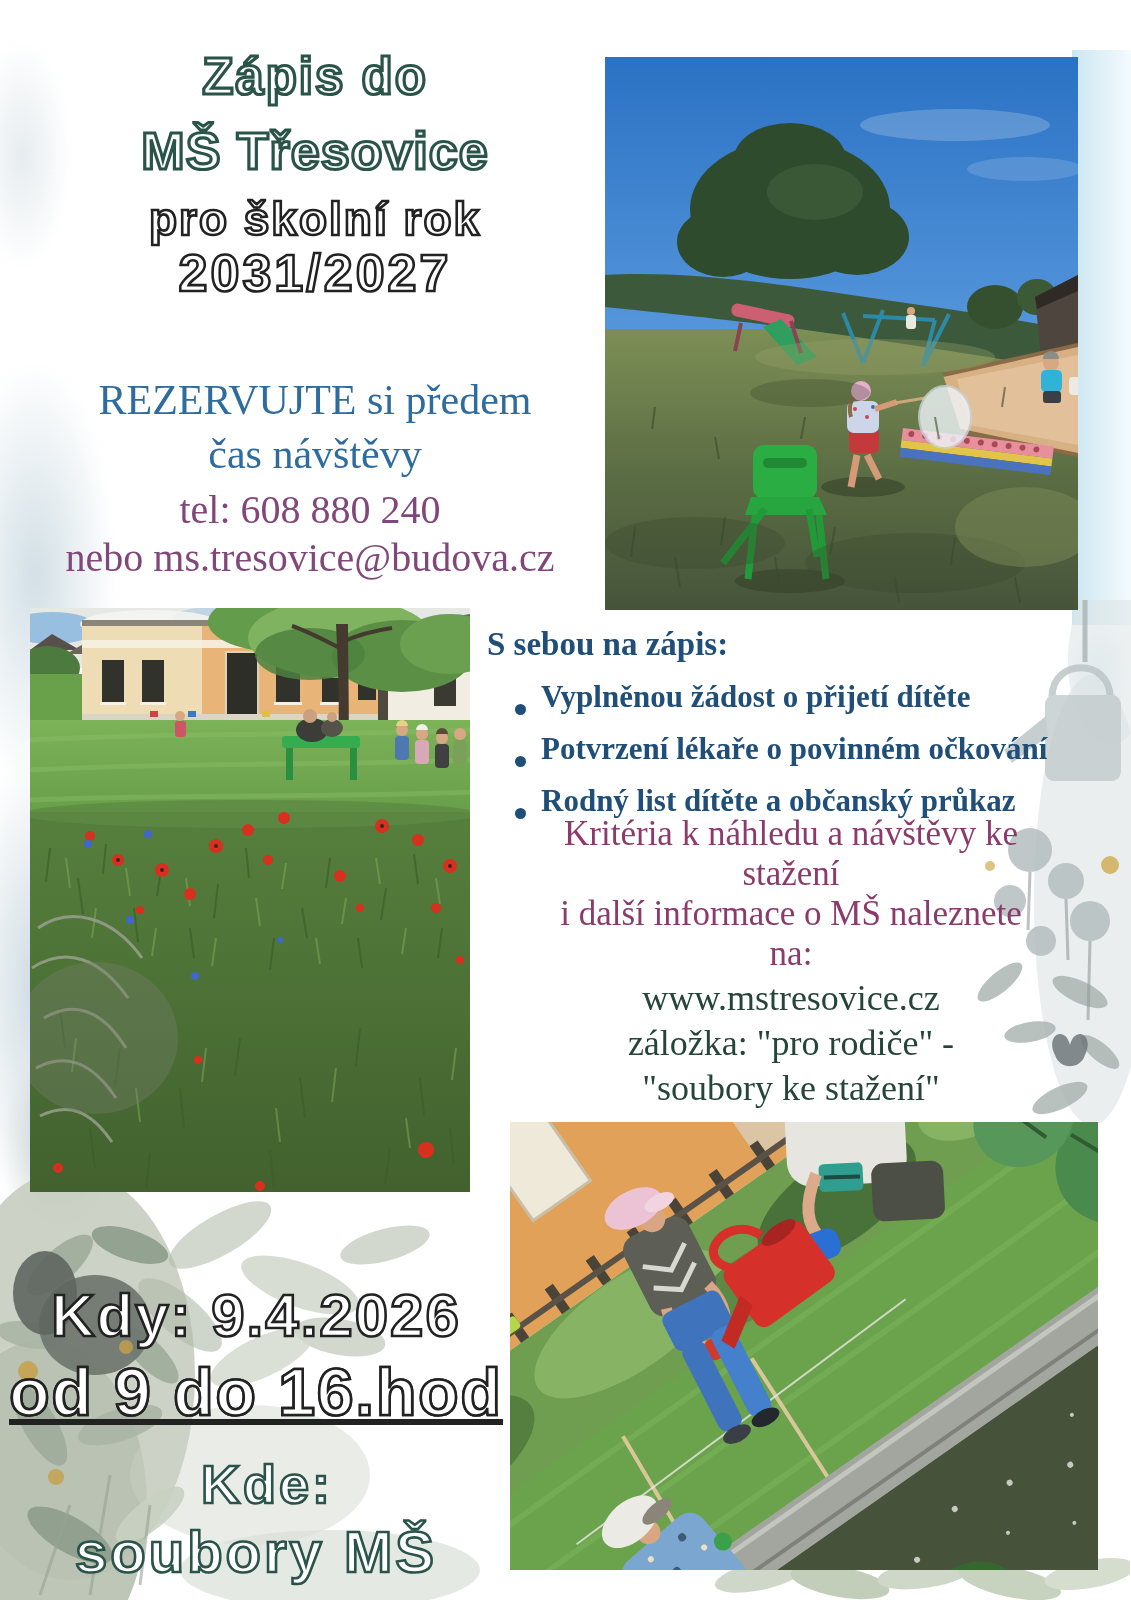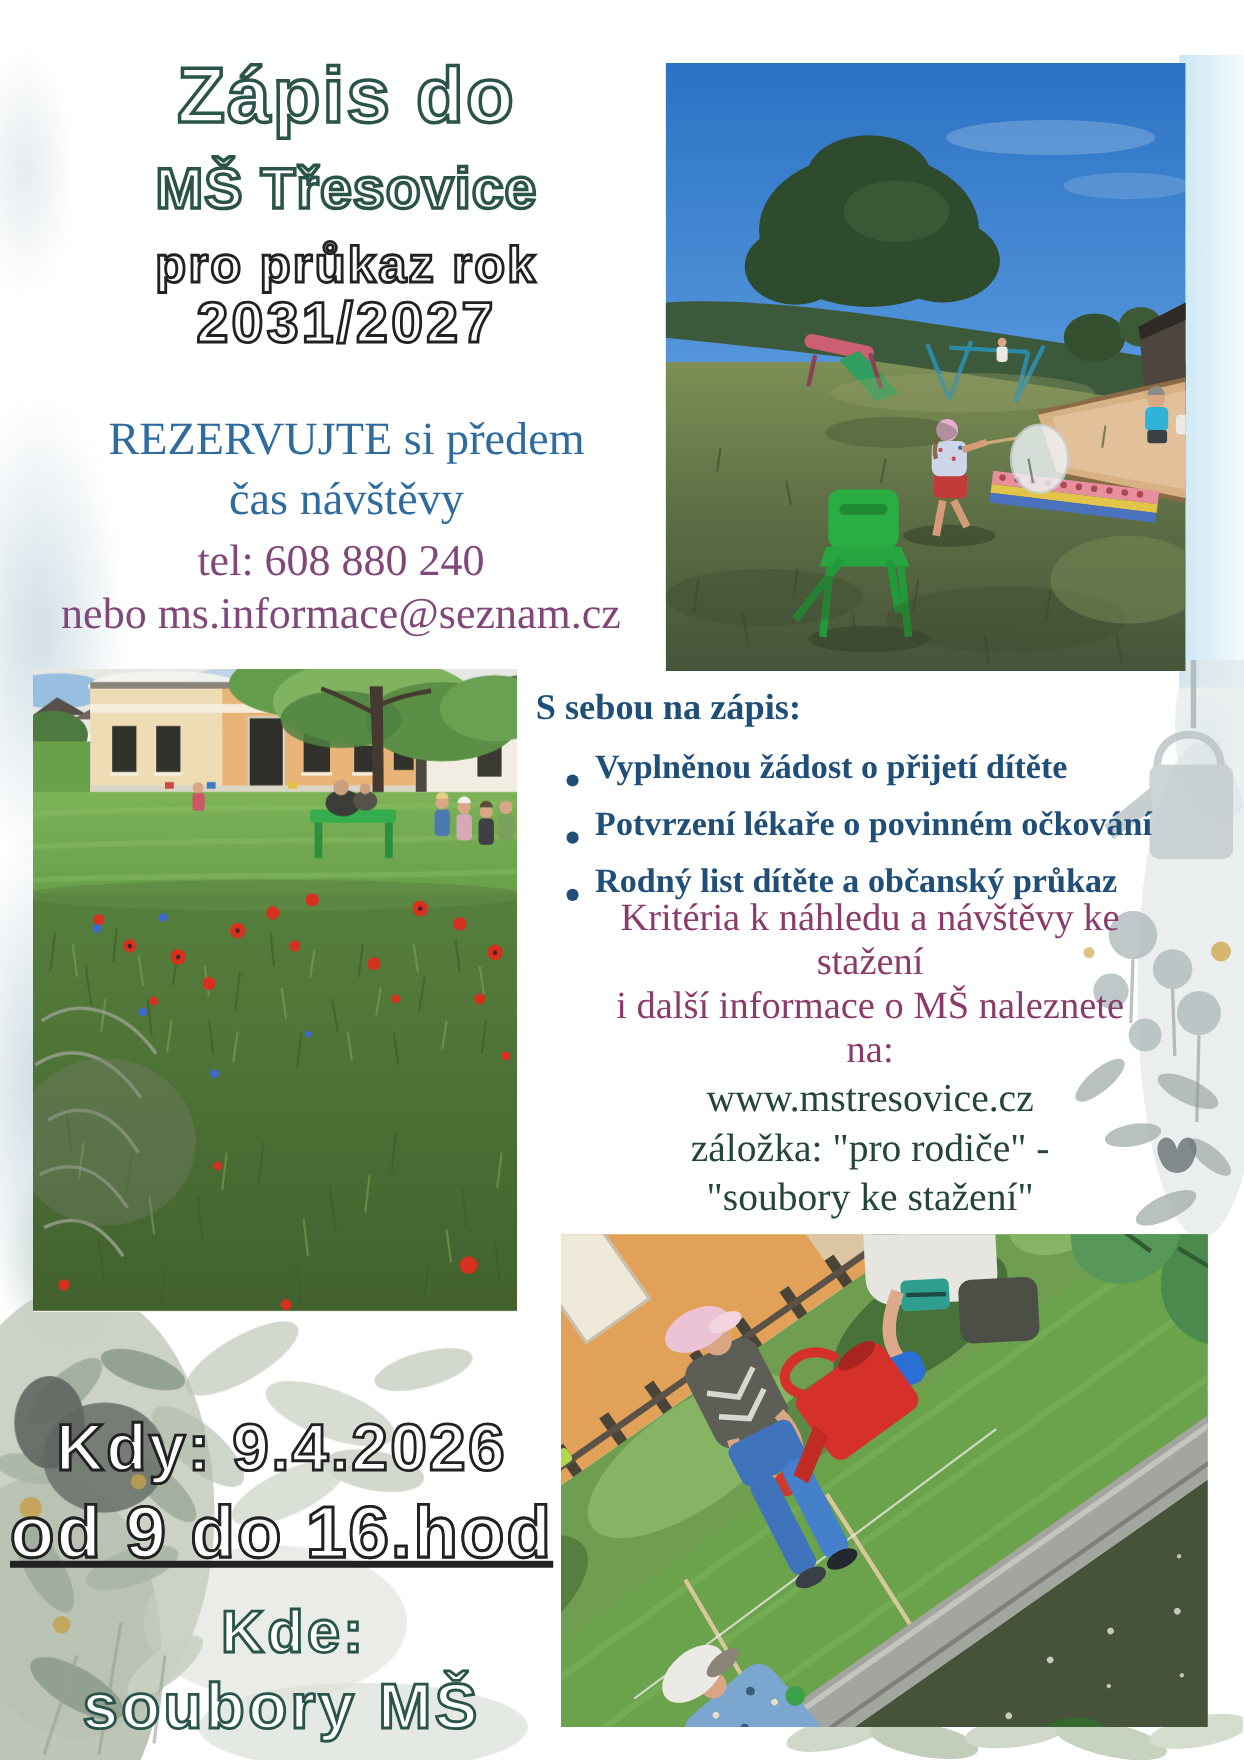--- a/index.html
+++ b/index.html
@@ -32,21 +32,21 @@
     transform:rotate(-35deg);}
 
   
   .center{text-align:center;}
   .outline{font-family:"Liberation Sans",sans-serif;font-weight:700;color:#ffffff;line-height:1.06;}
   .o-green{-webkit-text-stroke:3.2px #2a544a;text-shadow:0 0 1px #2a544a;}
   .o-green-sm{-webkit-text-stroke:2.6px #2a544a;text-shadow:0 0 1px #2a544a;}
   .o-black{-webkit-text-stroke:2.6px #222222;text-shadow:0 0 1px #222222;}
 
   #title-block{position:absolute;left:20px;top:50px;width:590px;}
-  .t1{font-size:71px;letter-spacing:2px;}
+  .t1{font-size:51px;letter-spacing:2px;}
   .t2{font-size:52px;letter-spacing:1px;margin-top:20px;}
   .sub1{font-size:46px;letter-spacing:2px;margin-top:16px;}
   .sub2{font-size:52px;letter-spacing:3px;margin-top:2px;}
 
   #reserve-block{position:absolute;left:20px;top:374px;width:590px;
     color:#2e6b9e;font-size:42px;line-height:1.28;}
   #contact-block{position:absolute;left:0px;top:486px;width:620px;
     color:#82477a;font-size:40px;line-height:1.2;}
 
   #checklist-block{position:absolute;left:487px;top:626px;width:620px;color:#1f4e79;}
@@ -507,32 +507,32 @@
         <ellipse cx="760" cy="340" rx="52" ry="46" fill="#57985a"></ellipse>
         <ellipse cx="860" cy="560" rx="80" ry="70" fill="#3f7a3d"></ellipse>
         <path d="M790,380 L830,470 M748,310 L768,368" stroke="#2f5c31" stroke-width="4" fill="none"></path>
       </svg>
     </div>
   </div>
 
   <div id="title-block" class="center">
     <div class="outline o-green t1">Zápis do</div>
     <div class="outline o-green t2">MŠ Třesovice</div>
-    <div class="outline o-black sub1">pro průkaz rok</div>
+    <div class="outline o-black sub1">pro školní rok</div>
     <div class="outline o-black sub2">2031/2027</div>
   </div>
 
   <div id="reserve-block" class="center">
     <div>REZERVUJTE si předem</div>
     <div>čas návštěvy</div>
   </div>
 
   <div id="contact-block" class="center">
     <div>tel: 608 880 240</div>
-    <div>nebo ms.informace@seznam.cz</div>
+    <div>nebo ms.tresovice@budova.cz</div>
   </div>
 
   <div id="checklist-block">
     <div class="heading">S sebou na zápis:</div>
     <div class="bullet-row">
       <span class="bullet-dot"></span>
       <span class="bullet-text">Vyplněnou žádost o přijetí dítěte</span>
     </div>
     <div class="bullet-row">
       <span class="bullet-dot"></span>

